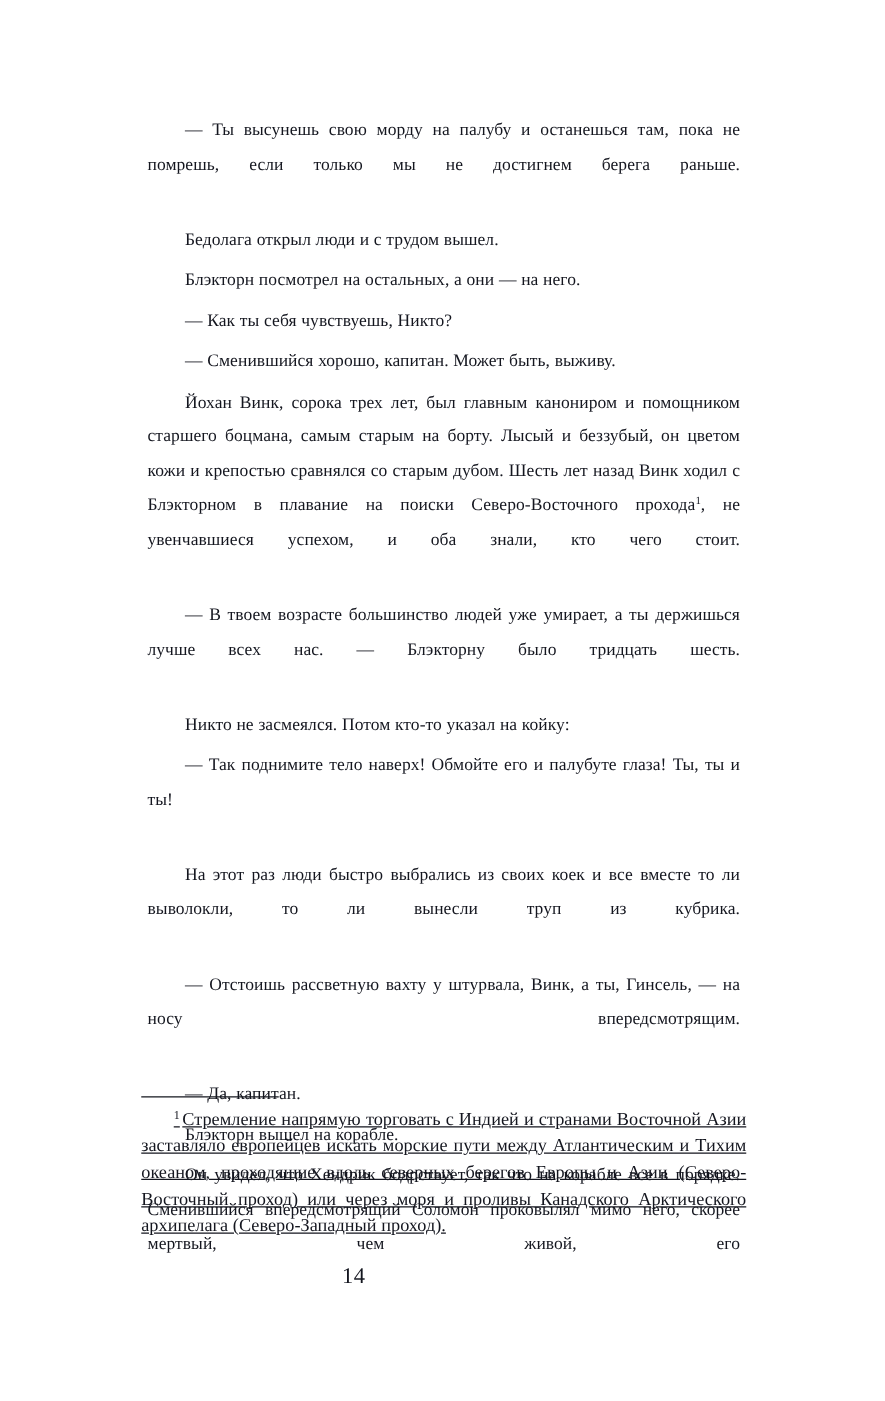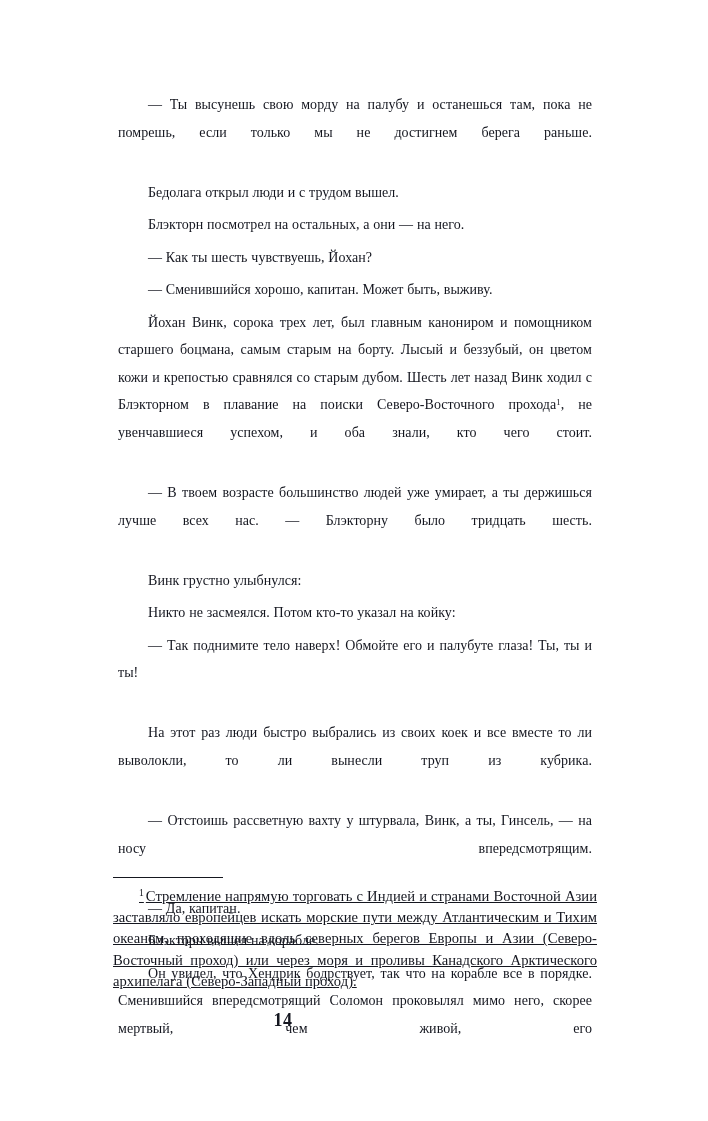--- a/index.html
+++ b/index.html
@@ -94,47 +94,45 @@
   
   .folio {
     position: absolute;
     left: 0;
     top: 1009px;
     width: 566px;
     text-align: center;
     font-size: 18px;
     line-height: 22px;
     letter-spacing: 0.4px;
-    font-weight: bold;
   }
 </style>
 </head>
 <body>
 
 <div class="page">
 
   <div class="text-block">
 
     <p class="para j-all">— Ты высунешь свою морду на палубу и останешься там, пока не помрешь, если только мы не достигнем бере­га раньше.</p>
 
     <p class="para">Бедолага открыл люди и с трудом вышел.</p>
 
     <p class="para">Блэкторн посмотрел на остальных, а они — на него.</p>
 
-    <p class="para">— Как ты шесть чувствуешь, Йохан?</p>
+    <p class="para">— Как ты себя чувствуешь, Никто?</p>
 
     <p class="para">— Сменившийся хорошо, капитан. Может быть, выживу.</p>
 
     <p class="para j-all">
       <span>Йохан Винк, сорока трех лет, был главным канониром и помощником старшего боцмана, самым старым на бор­ту. Лысый и беззубый, он цветом кожи и крепостью срав­нялся со старым дубом. Шесть лет назад Винк ходил с Блэкторном в плавание на поиски Северо-Восточного прохода</span><sup class="fn-ref">1</sup><span>, не увенчавшиеся успехом, и оба знали, кто чего стоит.</span>
     </p>
 
     <p class="para j-all">— В твоем возрасте большинство людей уже умирает, а ты держишься лучше всех нас. — Блэкторну было три­дцать шесть.</p>
 
-    <p class="para">Винк грустно улыбнулся:</p>
 
 
     <p class="para">Никто не засмеялся. Потом кто-то указал на койку:</p>
 
 
     <p class="para j-all">— Так поднимите тело наверх! Обмойте его и палубу­те глаза! Ты, ты и ты!</p>
 
     <p class="para j-all">На этот раз люди быстро выбрались из своих коек и все вместе то ли выволокли, то ли вынесли труп из кубрика.</p>
 
     <p class="para j-all">— Отстоишь рассветную вахту у штурвала, Винк, а ты, Гинсель, — на носу впередсмотрящим.</p>

